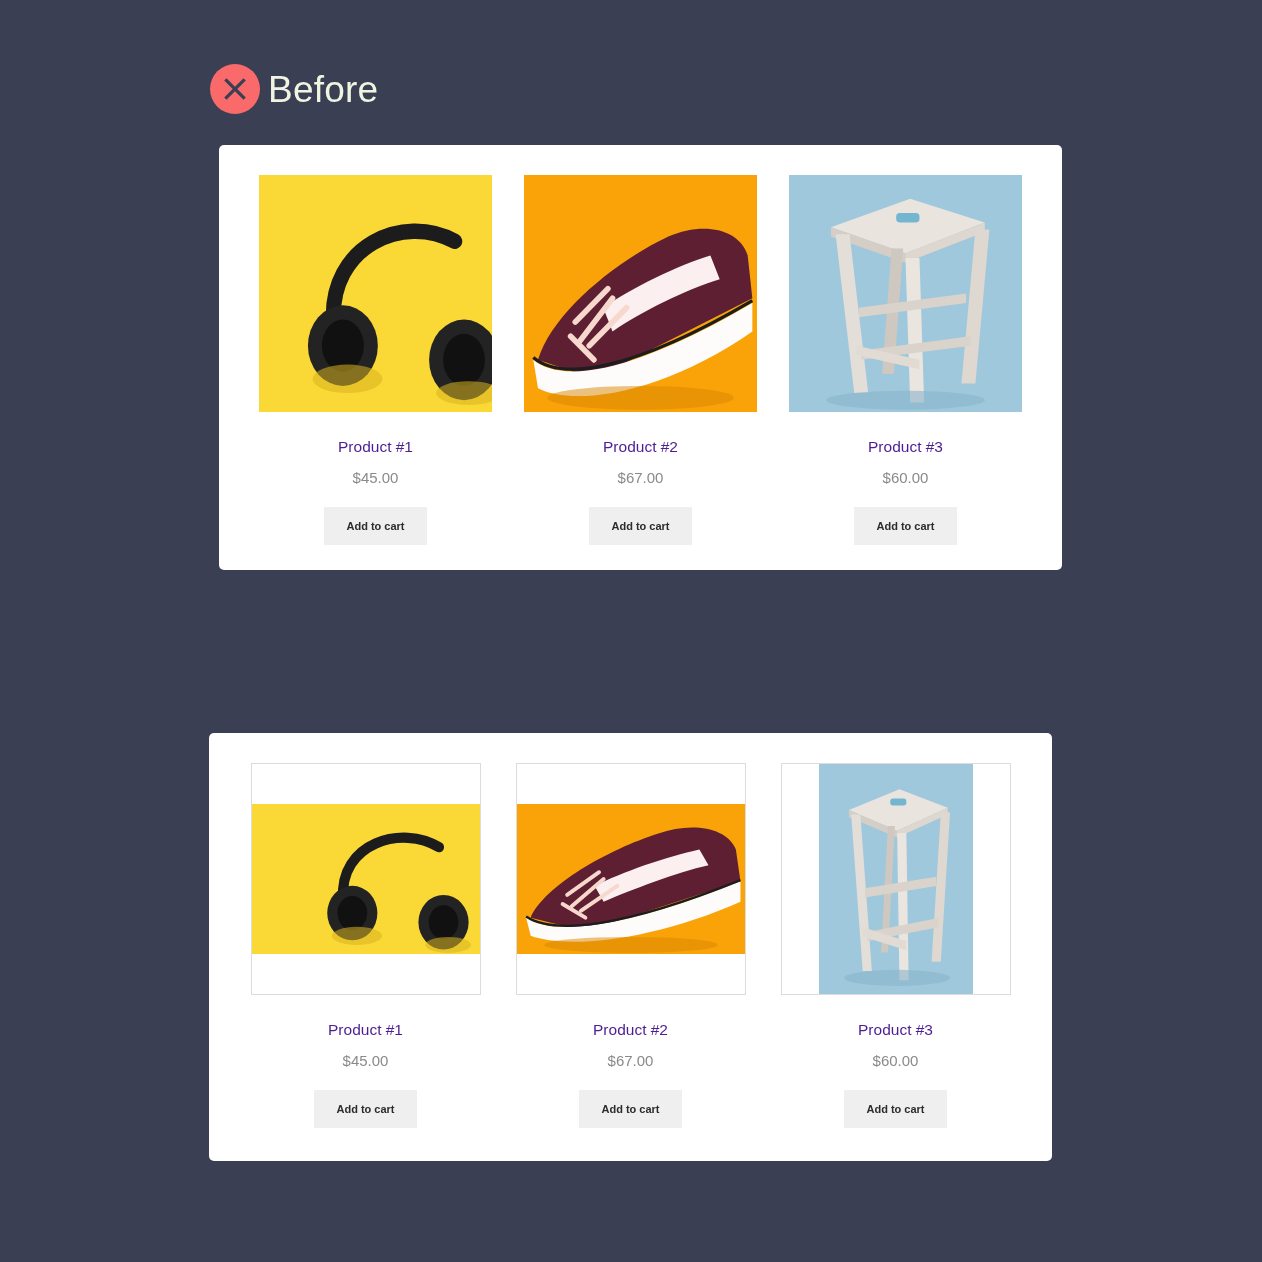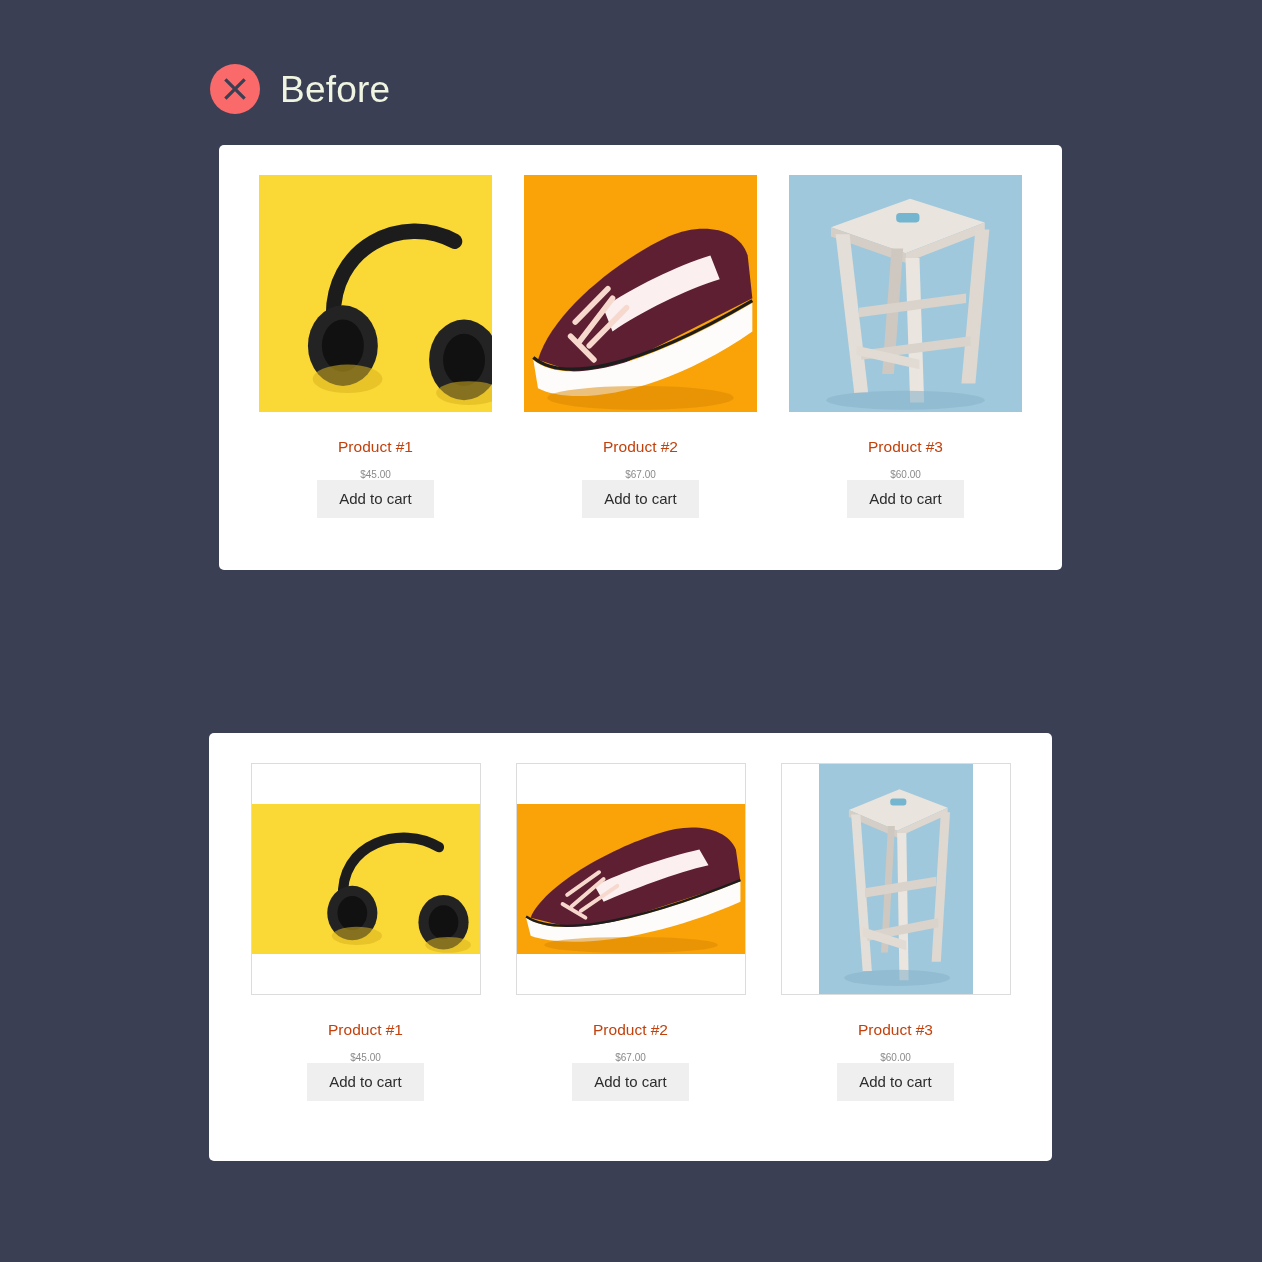--- a/index.html
+++ b/index.html
@@ -20,21 +20,21 @@
     position: relative;
     width: 1262px;
     height: 1262px;
   }
 
   
   .section-heading {
     position: absolute;
     display: flex;
     align-items: center;
-    gap: 20px;
+    gap: 8px;
     height: 52px;
   }
   #heading-before { left: 210px; top: 63px; }
   #heading-after  { left: 210px; top: 646px; }
 
   .status-icon {
     width: 50px;
     height: 50px;
     border-radius: 50%;
     flex: 0 0 50px;
@@ -117,38 +117,39 @@
   }
   
   .thumb-fit.portrait .photo-box {
     width: 154px;
     height: 230px;
   }
 
   .product-title {
     margin-top: 27px;
     font-size: 15.5px;
-    color: #c2410c;
+    color: #4c1d95;
     font-weight: 400;
     line-height: 1;
   }
   .product-price {
     margin-top: 15px;
-    font-size: 10px;
+    font-size: 15px;
     color: #8a8a8a;
     font-weight: 400;
     line-height: 1;
   }
   .add-to-cart {
+    margin-top: 22px;
     background: #efefef;
     border: none;
     color: #2c2c2c;
     font-family: "Liberation Sans", sans-serif;
-    font-size: 15px;
-    font-weight: 400;
+    font-size: 11px;
+    font-weight: 700;
     padding: 0 22px;
     height: 38px;
     line-height: 38px;
     cursor: pointer;
     border-radius: 0;
   }
 
   
   .photo { position: absolute; inset: 0; width: 100%; height: 100%; display: block; }
 </style>

